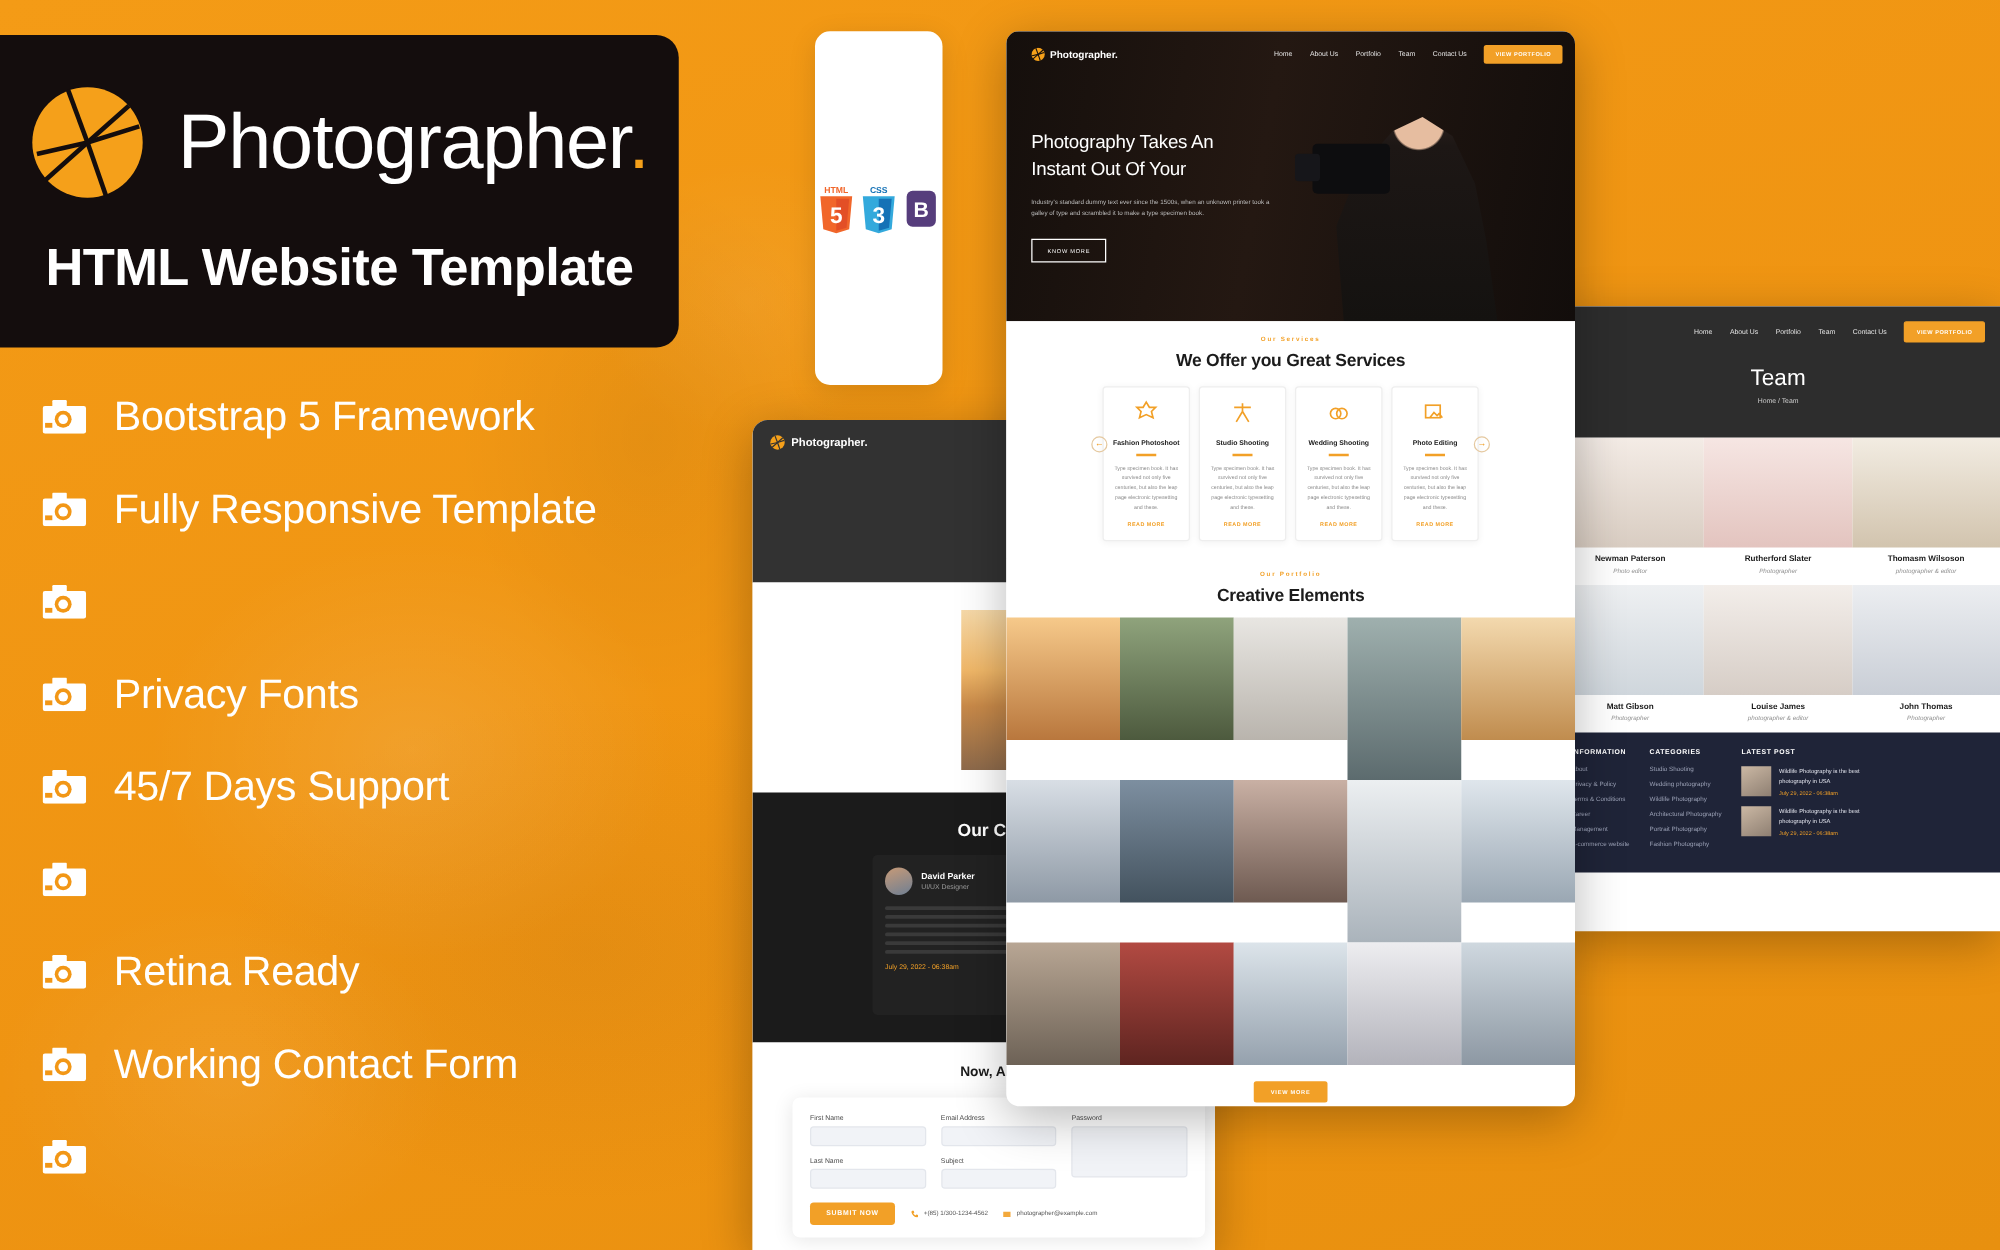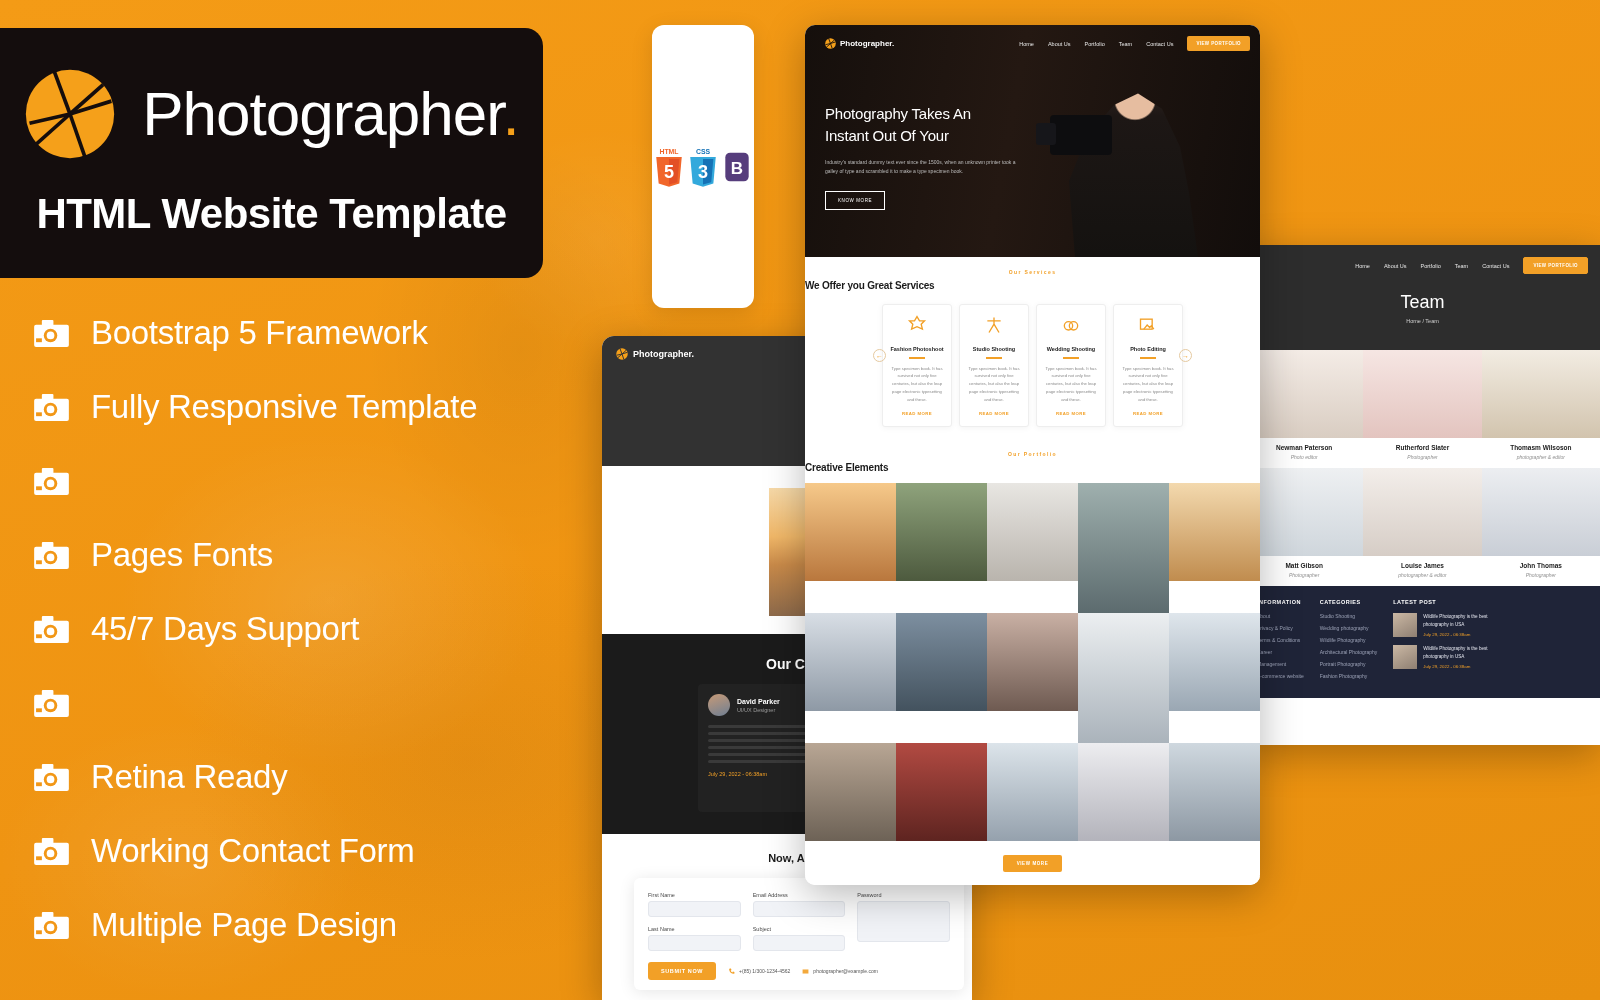--- a/index.html
+++ b/index.html
@@ -146,21 +146,21 @@
     background:
       radial-gradient(circle at 54% 17%, #e6bda0 0 11%, rgba(0,0,0,0) 12%),
       linear-gradient(180deg, #3a2c26 0%, #1d1715 26%, #141210 100%);
     clip-path: polygon(14% 100%, 10% 60%, 22% 36%, 40% 20%, 56% 14%, 72% 22%, 84% 42%, 90% 66%, 96% 100%);
   }
   .mm-cam { position:absolute; right: 148px; bottom: 102px; width: 62px; height: 40px; background:#0d0d0f; border-radius:4px; }
   .mm-cam::after { content:""; position:absolute; left:-14px; top:8px; width:20px; height:22px; background:#16161a; border-radius:3px; }
 
   .mm-services { background:#fff; padding: 12px 0 14px; position: relative; }
   .eyebrow { color:#F2A027; font-size: 5px; text-align:center; letter-spacing:1.4px; font-weight:700; }
-  .sec-title { color:#1b1b1b; font-size: 10px; font-weight:700; text-align:left; margin-top: 5px; letter-spacing:-.2px; }
+  .sec-title { color:#1b1b1b; font-size: 14px; font-weight:700; text-align:center; margin-top: 5px; letter-spacing:-.2px; }
   .svc-row { display:flex; gap: 7px; justify-content:center; margin-top: 13px; }
   .svc-card { width: 70px; background:#fff; border:1px solid #eee; border-radius:3px; padding: 10px 7px; text-align:center; box-shadow:0 1px 6px rgba(0,0,0,.05); }
   .svc-ic { width:20px; height:20px; margin: 0 auto 7px; color:#F2A027; }
   .svc-name { font-size: 5.5px; font-weight:700; color:#1b1b1b; }
   .svc-rule { width: 16px; height:1.5px; background:#F2A027; margin: 5px auto 6px; }
   .svc-desc { font-size: 4.2px; color:#8a8a8a; line-height:1.9; }
   .svc-more { font-size: 4.3px; color:#F2A027; font-weight:700; letter-spacing:.4px; margin-top:7px; }
   .arrow-btn { position:absolute; top: 92px; width:13px; height:13px; border:1px solid #e5c9a0; border-radius:50%; color:#F2A027; display:flex; align-items:center; justify-content:center; font-size:7px; }
   .arrow-l { left: 68px; } .arrow-r { right: 68px; }
 
@@ -279,21 +279,21 @@
       </svg>
     </div>
     <div class="feature-item">
       <svg class="cam-icon" viewBox="0 0 36 28" fill="#fff">
         <rect x="0" y="5" width="36" height="23" rx="2"></rect>
         <rect x="8" y="0" width="12" height="6" rx="1"></rect>
         <circle cx="17" cy="16" r="7" fill="#F29716"></circle>
         <circle cx="17" cy="16" r="4" fill="#fff"></circle>
         <rect x="2" y="19" width="6" height="4" fill="#F29716"></rect>
       </svg>
-      <div class="feature-label">Pages Fonts</div>
+      <div class="feature-label">Privacy Fonts</div>
     </div>
     <div class="feature-item">
       <svg class="cam-icon" viewBox="0 0 36 28" fill="#fff">
         <rect x="0" y="5" width="36" height="23" rx="2"></rect>
         <rect x="8" y="0" width="12" height="6" rx="1"></rect>
         <circle cx="17" cy="16" r="7" fill="#F29716"></circle>
         <circle cx="17" cy="16" r="4" fill="#fff"></circle>
         <rect x="2" y="19" width="6" height="4" fill="#F29716"></rect>
       </svg>
       <div class="feature-label">45/7 Days Support</div>
@@ -328,21 +328,20 @@
       <div class="feature-label">Working Contact Form</div>
     </div>
     <div class="feature-item">
       <svg class="cam-icon" viewBox="0 0 36 28" fill="#fff">
         <rect x="0" y="5" width="36" height="23" rx="2"></rect>
         <rect x="8" y="0" width="12" height="6" rx="1"></rect>
         <circle cx="17" cy="16" r="7" fill="#F29716"></circle>
         <circle cx="17" cy="16" r="4" fill="#fff"></circle>
         <rect x="2" y="19" width="6" height="4" fill="#F29716"></rect>
       </svg>
-      <div class="feature-label">Multiple Page Design</div>
     </div>
   </div>
 
 <div class="tech-card">
   <svg class="badge" viewBox="0 0 64 74">
     <text x="32" y="13" fill="#F1662A" font-size="13" font-weight="bold" font-family="Liberation Sans, sans-serif" text-anchor="middle">HTML</text>
     <path d="M8 18 L56 18 L51.5 68 L32 74 L12.5 68 Z" fill="#F1662A"></path>
     <path d="M32 22 L32 70 L47.5 65.5 L51.5 22 Z" fill="#E34F26"></path>
     <text x="32" y="58" fill="#fff" font-size="34" font-weight="bold" font-family="Liberation Sans, sans-serif" text-anchor="middle">5</text>
   </svg>

